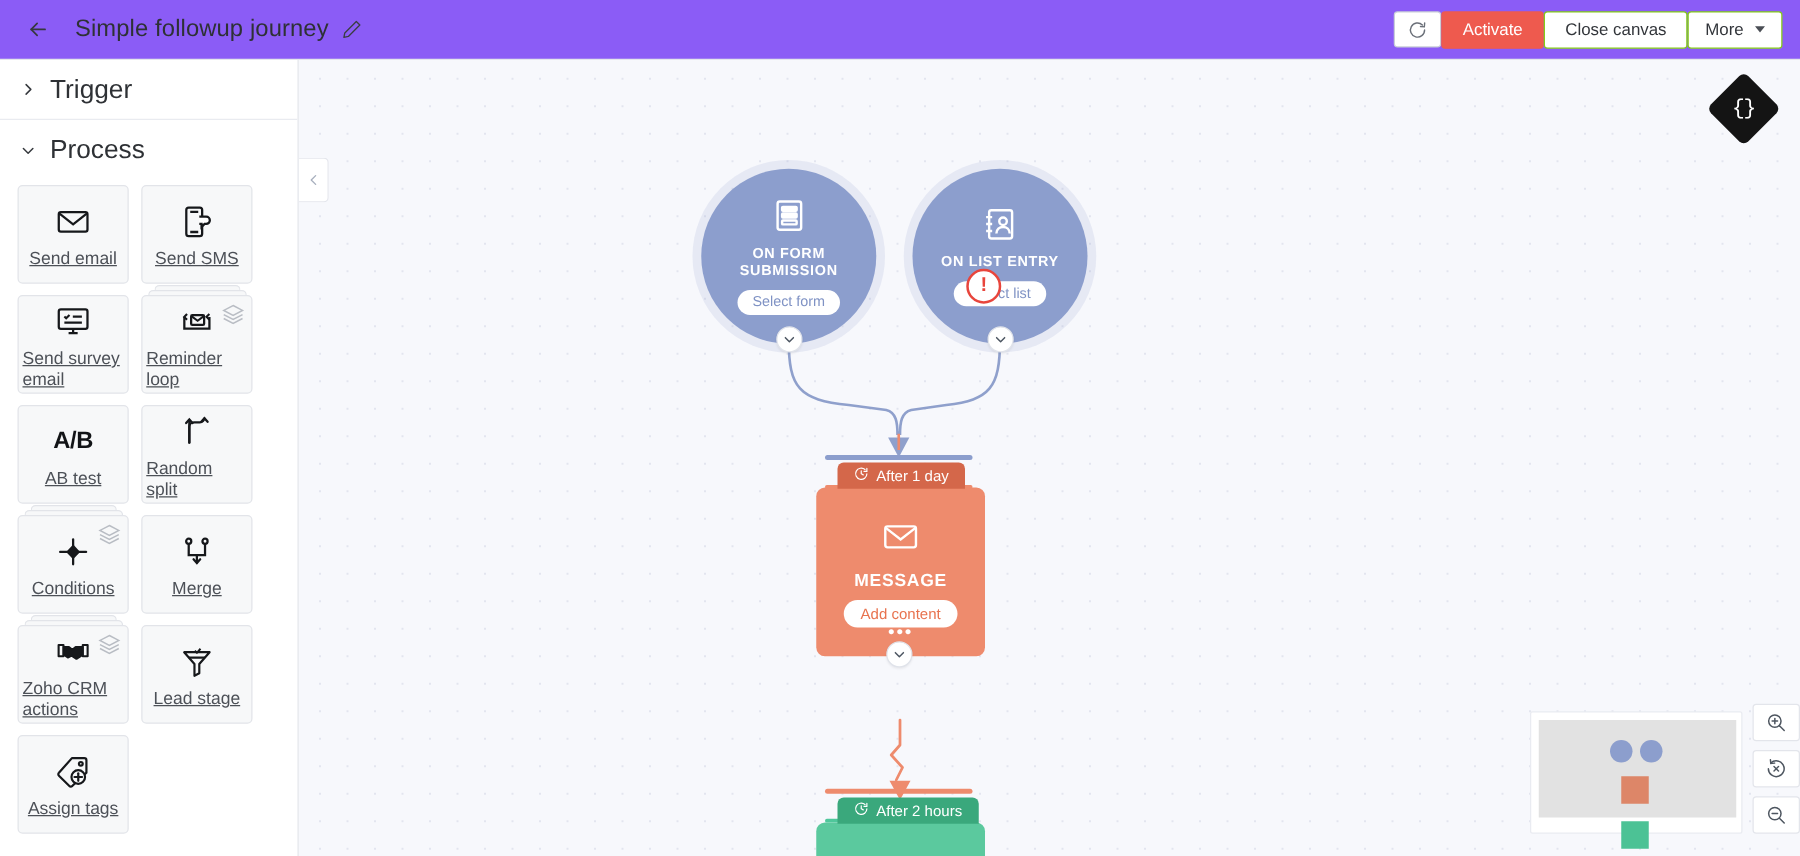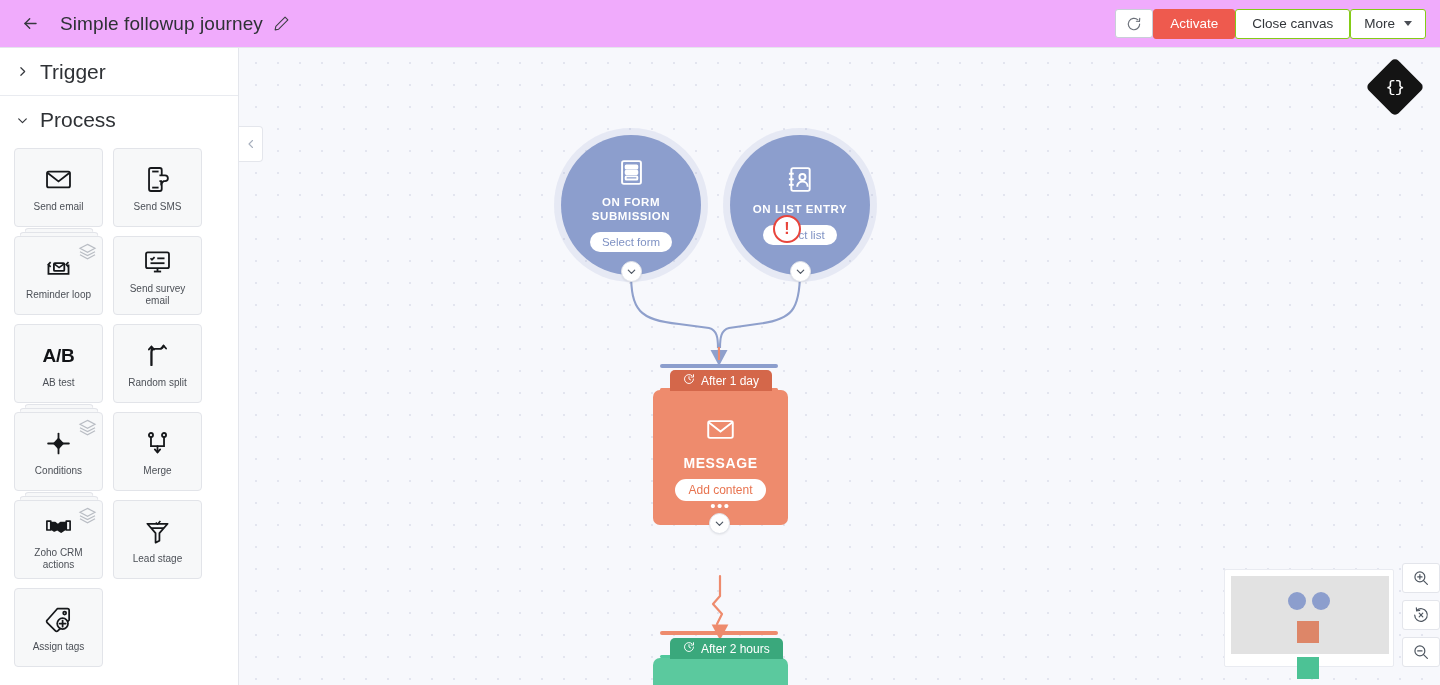--- a/index.html
+++ b/index.html
@@ -8,21 +8,21 @@
     overflow: hidden;
     font-family: "Liberation Sans", sans-serif;
     background: #ffffff;
     color: #2b2b2b;
   }
   #app { position: relative; width: 1440px; height: 685px; overflow: hidden; }
 
   
   .header {
     position: absolute; top: 0; left: 0; width: 1440px; height: 48px;
-    background: #f0abfc; border-bottom: 1px solid #e4e6ec;
+    background: #8b5cf6; border-bottom: 1px solid #e4e6ec;
     display: flex; align-items: center; z-index: 40;
   }
   .back-arrow {
     width: 34px; height: 34px; margin-left: 13px;
     display: flex; align-items: center; justify-content: center;
     cursor: pointer; color: #35383d;
   }
   .journey-title {
     margin-left: 13px; font-size: 19px; color: #2e3135; letter-spacing: .1px;
     white-space: nowrap;
@@ -73,22 +73,22 @@
   .tiles { padding: 4px 14px 0 14px; display: flex; flex-wrap: wrap; gap: 9px 10px; }
   .tile-wrap { position: relative; width: 89px; }
   .tile {
     position: relative; width: 89px; height: 79px;
     border: 1px solid #e2e4e9; border-radius: 4px; background: #f7f8f9;
     display: flex; flex-direction: column; align-items: center;
     justify-content: center; cursor: pointer; z-index: 2;
   }
   .tile-ico { height: 34px; display: flex; align-items: center; justify-content: center; color: #16181b; }
   .tile-label {
-    font-size: 10px; color: #4c5057; text-align: center; line-height: 1.18;
-    margin-top: 4px; padding: 0 3px;
+    font-size: 14px; color: #4c5057; text-align: left; line-height: 1.18;
+    margin-top: 4px; padding: 0 3px; text-decoration: underline;
   }
   .tile-label.two { line-height: 1.18; }
   .ab-text { font-size: 19px; font-weight: bold; color: #121417; letter-spacing: -.3px; }
   
   .stack-l1, .stack-l2 {
     position: absolute; left: 50%; transform: translateX(-50%);
     border: 1px solid #e2e4e9; border-bottom: none;
     border-top-left-radius: 4px; border-top-right-radius: 4px;
     background: #f7f8f9; z-index: 1;
   }
@@ -278,60 +278,60 @@
         <div class="tile">
           <div class="tile-ico">
             <svg width="29" height="29" viewBox="0 0 24 24" fill="none" stroke="currentColor" stroke-width="1.5">
                 <rect x="5" y="2.5" width="10.5" height="19" rx="1.6"></rect>
                 <line x1="7.6" y1="5.4" x2="12.9" y2="5.4"></line>
                 <line x1="7.6" y1="18.7" x2="12.9" y2="18.7"></line>
                 <path d="M13.6 8.6h4.6a2.4 2.4 0 0 1 0 4.8h-1.1l-2 2v-2h-1.5" fill="#fff"></path>
               </svg>
           </div>
           <div class="tile-label">Send SMS</div>
-        </div>
-      </div>
-
-      <div class="tile-wrap">
-        <div class="stack-l2"></div>
-        <div class="stack-l1"></div>
-        <div class="tile">
-          <span class="layers-badge">
-            <svg width="19" height="19" viewBox="0 0 24 24" fill="none" stroke="currentColor" stroke-width="1.5">
-                <polygon points="12 3 21.5 8 12 13 2.5 8"></polygon>
-                <polyline points="2.5 12.2 12 17.2 21.5 12.2"></polyline>
-                <polyline points="2.5 16.2 12 21.2 21.5 16.2"></polyline>
-              </svg>
-          </span>
-          <div class="tile-ico">
-            <svg width="29" height="29" viewBox="0 0 24 24" fill="none" stroke="currentColor" stroke-width="1.5">
-                <rect x="8.2" y="8.4" width="8.6" height="6.4" rx=".8"></rect>
-                <polyline points="8.4 9 12.5 12.1 16.6 9" stroke-width="1.3"></polyline>
-                <polyline points="5.5 7.6 3.6 9.6 5.5 11.5" stroke-width="1.4"></polyline>
-                <path d="M3.7 9.6v7.7h16.6V9.6"></path>
-                <polyline points="18.4 7.6 20.3 9.6 18.4 11.5" stroke-width="1.4" transform="rotate(180 19.35 9.55)"></polyline>
-              </svg>
-          </div>
-          <div class="tile-label">Reminder loop</div>
         </div>
       </div>
 
       <div class="tile-wrap">
         <div class="tile">
           <div class="tile-ico">
             <svg width="29" height="29" viewBox="0 0 24 24" fill="none" stroke="currentColor" stroke-width="1.5">
                 <rect x="2.5" y="4.5" width="19" height="13" rx="1.4"></rect>
                 <polyline points="6.2 9.3 7.4 10.5 9.6 8.3" stroke-width="1.4"></polyline>
                 <line x1="11.8" y1="9.4" x2="17.8" y2="9.4"></line>
                 <line x1="6.2" y1="13.4" x2="17.8" y2="13.4"></line>
                 <line x1="12" y1="17.5" x2="12" y2="20.2"></line>
                 <line x1="9" y1="20.3" x2="15" y2="20.3"></line>
               </svg>
           </div>
           <div class="tile-label two">Send survey email</div>
+        </div>
+      </div>
+
+      <div class="tile-wrap">
+        <div class="stack-l2"></div>
+        <div class="stack-l1"></div>
+        <div class="tile">
+          <span class="layers-badge">
+            <svg width="19" height="19" viewBox="0 0 24 24" fill="none" stroke="currentColor" stroke-width="1.5">
+                <polygon points="12 3 21.5 8 12 13 2.5 8"></polygon>
+                <polyline points="2.5 12.2 12 17.2 21.5 12.2"></polyline>
+                <polyline points="2.5 16.2 12 21.2 21.5 16.2"></polyline>
+              </svg>
+          </span>
+          <div class="tile-ico">
+            <svg width="29" height="29" viewBox="0 0 24 24" fill="none" stroke="currentColor" stroke-width="1.5">
+                <rect x="8.2" y="8.4" width="8.6" height="6.4" rx=".8"></rect>
+                <polyline points="8.4 9 12.5 12.1 16.6 9" stroke-width="1.3"></polyline>
+                <polyline points="5.5 7.6 3.6 9.6 5.5 11.5" stroke-width="1.4"></polyline>
+                <path d="M3.7 9.6v7.7h16.6V9.6"></path>
+                <polyline points="18.4 7.6 20.3 9.6 18.4 11.5" stroke-width="1.4" transform="rotate(180 19.35 9.55)"></polyline>
+              </svg>
+          </div>
+          <div class="tile-label">Reminder loop</div>
         </div>
       </div>
 
       <div class="tile-wrap">
         <div class="tile">
           <div class="tile-ico ab-text">A/B</div>
           <div class="tile-label">AB test</div>
         </div>
       </div>
 

